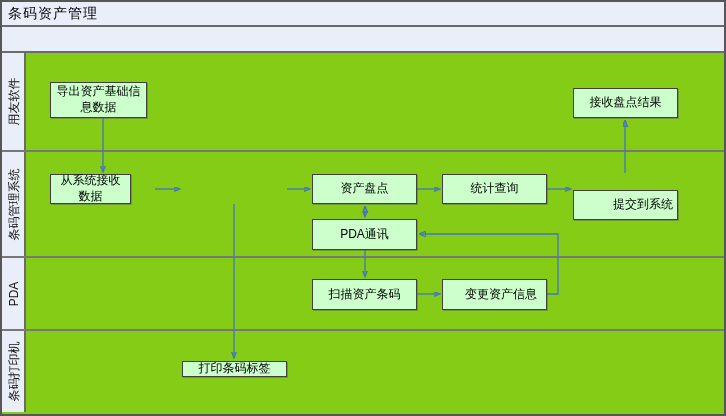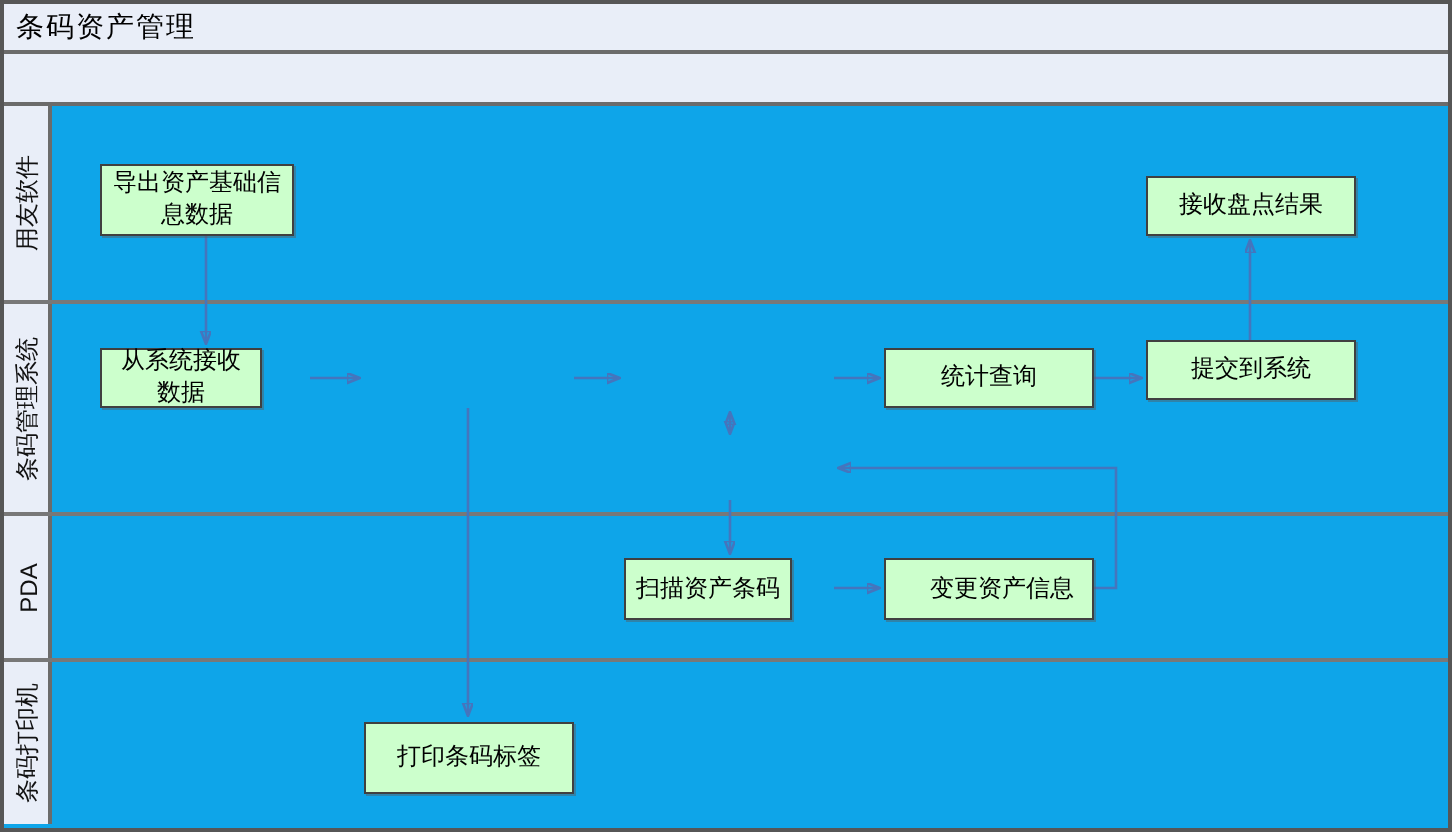--- a/index.html
+++ b/index.html
@@ -1,18 +1,18 @@
 <!DOCTYPE html>
 <html><head>
 <meta charset="utf-8">
 <style>
   html,body{margin:0;padding:0;background:#ffffff;}
   .stage{
     position:relative;width:726px;height:416px;box-sizing:border-box;
-    background:#0ea5e9;border:2px solid #565656;overflow:hidden;
+    background:#84cc16;border:2px solid #565656;overflow:hidden;
     font-family:"Liberation Sans","DejaVu Sans",sans-serif;color:#000;
   }
   .titlebar{
     position:absolute;left:0;top:0;width:722px;height:23px;
     background:#e9eef8;border-bottom:2px solid #6b6b6b;
     display:flex;align-items:center;padding-left:6px;box-sizing:content-box;
   }
   .titlebar span{font-size:14px;font-family:"Liberation Serif","DejaVu Serif",serif;letter-spacing:1px;}
   .band{
     position:absolute;left:0;top:25px;width:722px;height:24px;
@@ -97,31 +97,37 @@
   <div class="node" style="left:48px;top:80px;width:97px;height:36px;">
       <span>导出资产基础信息数据</span>
     </div>
   <div class="node" style="left:571px;top:86px;width:105px;height:30px;">
       <span>接收盘点结果</span>
     </div>
 
   <div class="node" style="left:48px;top:172px;width:81px;height:30px;">
       <span>从系统接收数据</span>
     </div>
+  <div class="node" style="left:310px;top:172px;width:105px;height:30px;">
+      <span>资产盘点</span>
+    </div>
   <div class="node" style="left:440px;top:172px;width:105px;height:30px;justify-content:center;">
       <span>统计查询</span>
     </div>
-  <div class="node" style="left:571px;top:168px;width:105px;height:30px;">
+  <div class="node" style="left:571px;top:188px;width:105px;height:30px;justify-content:flex-end;">
       <span>提交到系统</span>
     </div>
+  <div class="node" style="left:310px;top:217px;width:105px;height:31px;">
+      <span>PDA通讯</span>
+    </div>
 
-  <div class="node" style="left:310px;top:277px;width:84px;height:31px;align-items:center;">
+  <div class="node" style="left:310px;top:277px;width:105px;height:31px;align-items:center;">
       <span>扫描资产条码</span>
     </div>
   <div class="node" style="left:440px;top:277px;width:105px;height:31px;padding-left:17px;">
       <span>变更资产信息</span>
     </div>
 
-  <div class="node" style="left:180px;top:359px;width:105px;height:36px;">
+  <div class="node" style="left:180px;top:359px;width:105px;height:16px;">
       <span>打印条码标签</span>
     </div>
 
 </div>
 
 </body></html>

